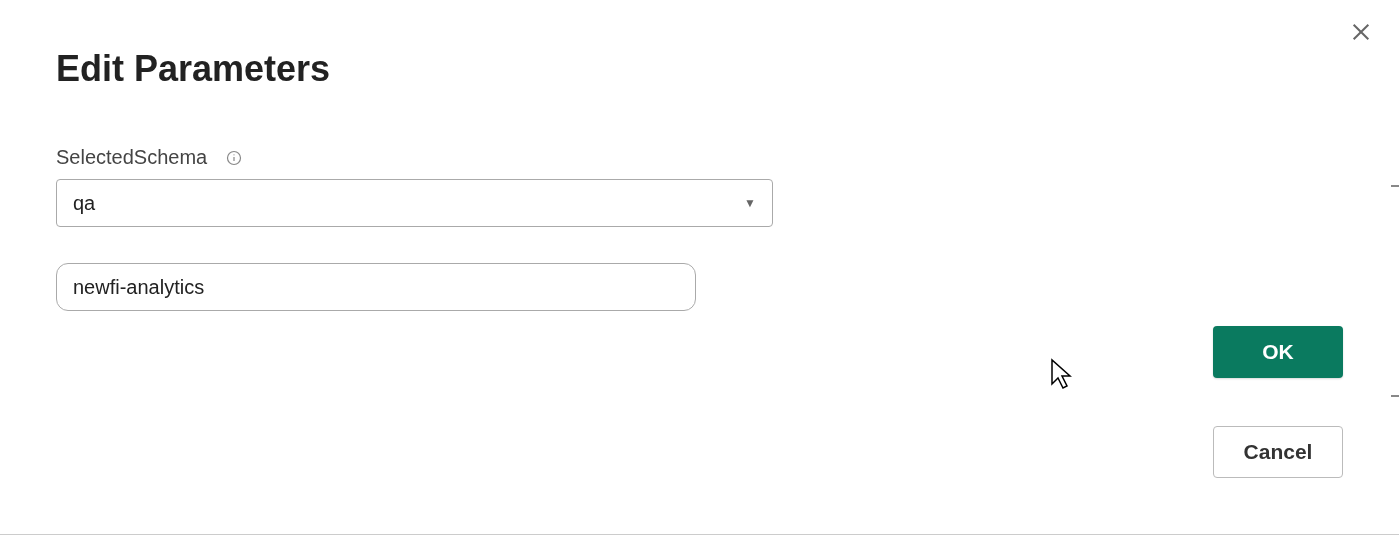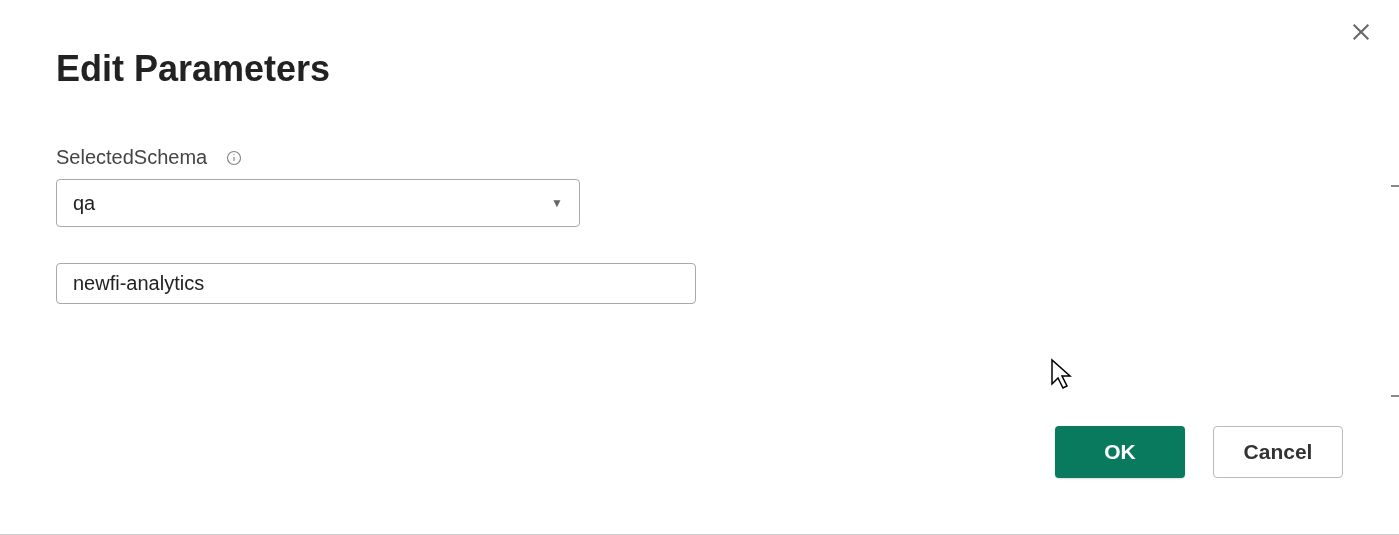--- a/index.html
+++ b/index.html
@@ -61,57 +61,58 @@
       justify-content: center;
       width: 18px;
       height: 18px;
       color: #888;
     }
     .info-icon svg {
       width: 16px;
       height: 16px;
     }
     .dropdown {
-      width: 524px;
+      width: 717px;
       height: 48px;
       border: 1px solid #aaa;
       border-radius: 4px;
       display: flex;
       align-items: center;
       justify-content: space-between;
       padding: 0 16px;
       cursor: pointer;
       background: #fff;
     }
     .dropdown-value {
       font-size: 20px;
       color: #222;
     }
     .chevron-down {
       color: #666;
       font-size: 12px;
     }
     .text-input {
       width: 640px;
-      height: 41px;
+      height: 48px;
       border: 1px solid #aaa;
-      border-radius: 4px;
+      border-radius: 12px;
       padding: 0 16px;
       font-size: 20px;
       color: #222;
       font-family: inherit;
       background: #fff;
       outline: none;
     }
     .button-row {
       position: absolute;
       bottom: 56px;
       right: 56px;
       display: flex;
       gap: 28px;
+      flex-direction: column;
     }
     .btn {
       min-width: 130px;
       height: 52px;
       border-radius: 4px;
       font-size: 21px;
       font-weight: 600;
       cursor: pointer;
       display: flex;
       align-items: center;
@@ -121,20 +122,21 @@
     .btn-primary {
       background: #0a7a5f;
       color: #fff;
       border: none;
       box-shadow: 0 1px 2px rgba(0,0,0,0.15);
     }
     .btn-secondary {
       background: #fff;
       color: #333;
       border: 1px solid #bbb;
+      margin-top: 20px;
     }
     .cursor-pointer {
       position: absolute;
       top: 358px;
       left: 1050px;
       width: 26px;
       height: 34px;
       pointer-events: none;
     }
     .edge-tick {

